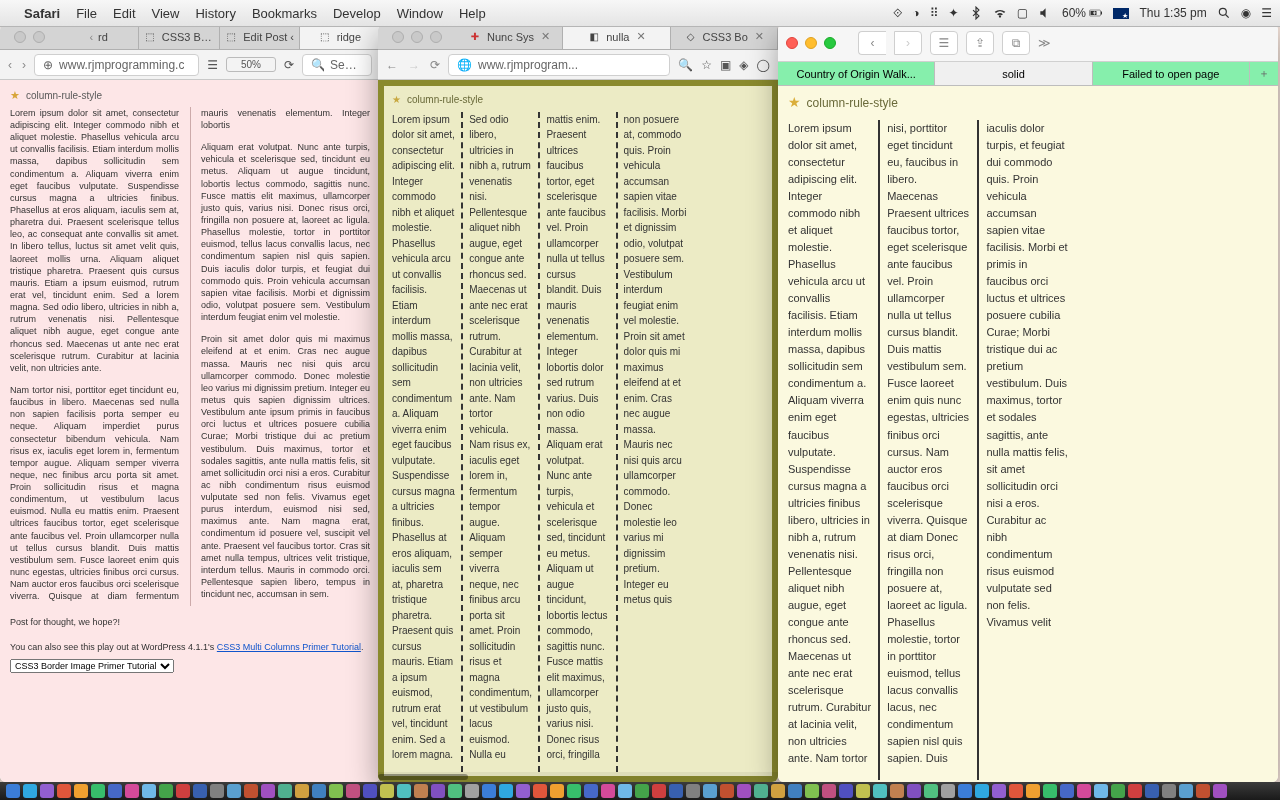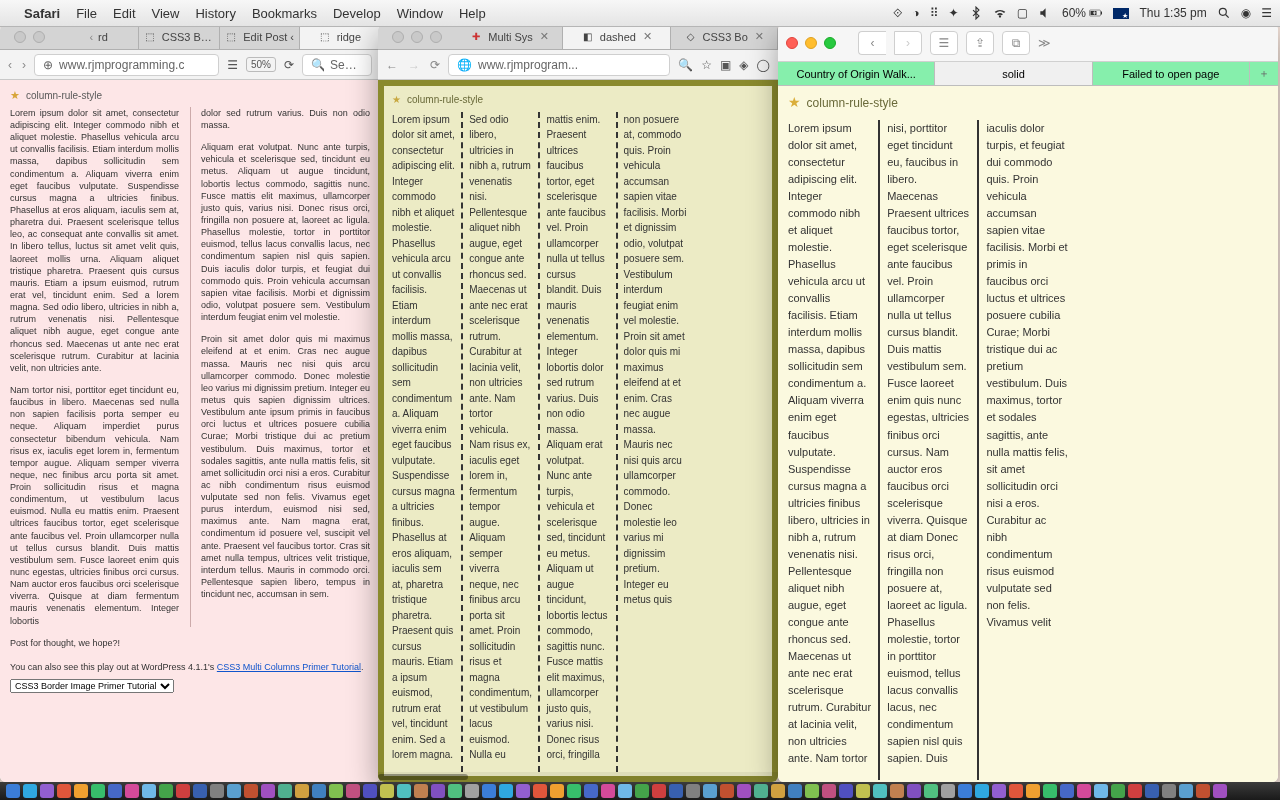--- a/index.html
+++ b/index.html
@@ -172,37 +172,36 @@
   <div class="addr">
     <div class="nav">
       <span>‹</span>
       <span>›</span>
     </div>
     <div class="url">
       <span>⊕</span>
       <span>www.rjmprogramming.c</span>
     </div>
     <span>☰</span>
-    <span style="font-size:10px;border:1px solid #bbb;border-radius:3px;padding:1px 4px;">50%</span>
+    <span style="font-size:10px;border:1px solid #bbb;border-radius:3px;padding:1px 14px;">50%</span>
     <span>⟳</span>
     <div class="url" style="flex:0 0 70px">
       <span>🔍</span>
       <span>Search</span>
     </div>
   </div>
   <div class="content">
     <div class="page">
       <div class="crs">
         <span class="ico">★</span>
         <span>column-rule-style</span>
       </div>
       <div class="cols">
         <p>Lorem ipsum dolor sit amet, consectetur adipiscing elit. Integer commodo nibh et aliquet molestie. Phasellus vehicula arcu ut convallis facilisis. Etiam interdum mollis massa, dapibus sollicitudin sem condimentum a. Aliquam viverra enim eget faucibus vulputate. Suspendisse cursus magna a ultricies finibus. Phasellus at eros aliquam, iaculis sem at, pharetra dui. Praesent scelerisque tellus leo, ac consequat ante convallis sit amet. In libero tellus, luctus sit amet velit quis, laoreet mollis urna. Aliquam aliquet tristique pharetra. Praesent quis cursus mauris. Etiam a ipsum euismod, rutrum erat vel, tincidunt enim. Sed a lorem magna. Sed odio libero, ultricies in nibh a, rutrum venenatis nisi. Pellentesque aliquet nibh augue, eget congue ante rhoncus sed. Maecenas ut ante nec erat scelerisque rutrum. Curabitur at lacinia velit, non ultricies ante.</p>
         <p>Nam tortor nisi, porttitor eget tincidunt eu, faucibus in libero. Maecenas sed nulla non sapien facilisis porta semper eu neque. Aliquam imperdiet purus consectetur bibendum vehicula. Nam risus ex, iaculis eget lorem in, fermentum tempor augue. Aliquam semper viverra neque, nec finibus arcu porta sit amet. Proin sollicitudin risus et magna condimentum, ut vestibulum lacus euismod. Nulla eu mattis enim. Praesent ultrices faucibus tortor, eget scelerisque ante faucibus vel. Proin ullamcorper nulla ut tellus cursus blandit. Duis mattis vestibulum sem. Fusce laoreet enim quis nunc egestas, ultricies finibus orci cursus. Nam auctor eros faucibus orci scelerisque viverra. Quisque at diam fermentum mauris venenatis elementum. Integer lobortis</p>
-        <p>dolor sed rutrum varius. Duis non odio massa.</p>
         <p>Aliquam erat volutpat. Nunc ante turpis, vehicula et scelerisque sed, tincidunt eu metus. Aliquam ut augue tincidunt, lobortis lectus commodo, sagittis nunc. Fusce mattis elit maximus, ullamcorper justo quis, varius nisi. Donec risus orci, fringilla non posuere at, laoreet ac ligula. Phasellus molestie, tortor in porttitor euismod, tellus lacus convallis lacus, nec condimentum sapien nisl quis sapien. Duis iaculis dolor turpis, et feugiat dui commodo quis. Proin vehicula accumsan sapien vitae facilisis. Morbi et dignissim odio, volutpat posuere sem. Vestibulum interdum feugiat enim vel molestie.</p>
         <p>Proin sit amet dolor quis mi maximus eleifend at et enim. Cras nec augue massa. Mauris nec nisi quis arcu ullamcorper commodo. Donec molestie leo varius mi dignissim pretium. Integer eu metus quis sapien dignissim ultrices. Vestibulum ante ipsum primis in faucibus orci luctus et ultrices posuere cubilia Curae; Morbi tristique dui ac pretium vestibulum. Duis maximus, tortor et sodales sagittis, ante nulla mattis felis, sit amet sollicitudin orci nisi a eros. Curabitur ac nibh condimentum risus euismod vulputate sed non felis. Vivamus eget purus interdum, euismod nisi sed, maximus ante. Nam magna erat, condimentum id posuere vel, suscipit vel ante. Praesent vel faucibus tortor. Cras sit amet nulla tempus, ultrices velit tristique, interdum tellus. Mauris in commodo orci. Pellentesque sapien libero, tempus in tincidunt nec, accumsan in sem.</p>
       </div>
       <div class="foot">
         <p>Post for thought, we hope?!</p><br>
         <p><span>You can also see this play out at WordPress 4.1.1's </span><a href="#">CSS3 Multi Columns Primer Tutorial</a>.</p>
         <select><option>CSS3 Border Image Primer Tutorial</option></select>
       </div>
     </div>
   </div>
@@ -212,26 +211,26 @@
   <div class="tabbar">
     <div class="trafficwrap">
       <div class="traffic">
         <span class="tl gray"></span>
         <span class="tl gray"></span>
         <span class="tl gray"></span>
       </div>
     </div>
     <div class="tab">
         <span class="fav" style="color:#c33">✚</span>
-        <span class="ell">Multi Sys</span>
+        <span class="ell">Nunc Sys</span>
         <span class="x">✕</span>
       </div>
     <div class="tab active">
         <span class="fav">◧</span>
-        <span class="ell">dashed</span>
+        <span class="ell">nulla</span>
         <span class="x">✕</span>
       </div>
     <div class="tab">
         <span class="fav">◇</span>
         <span class="ell">CSS3 Bo</span>
         <span class="x">✕</span>
       </div>
   </div>
   <div class="addr">
     <div class="nav">

